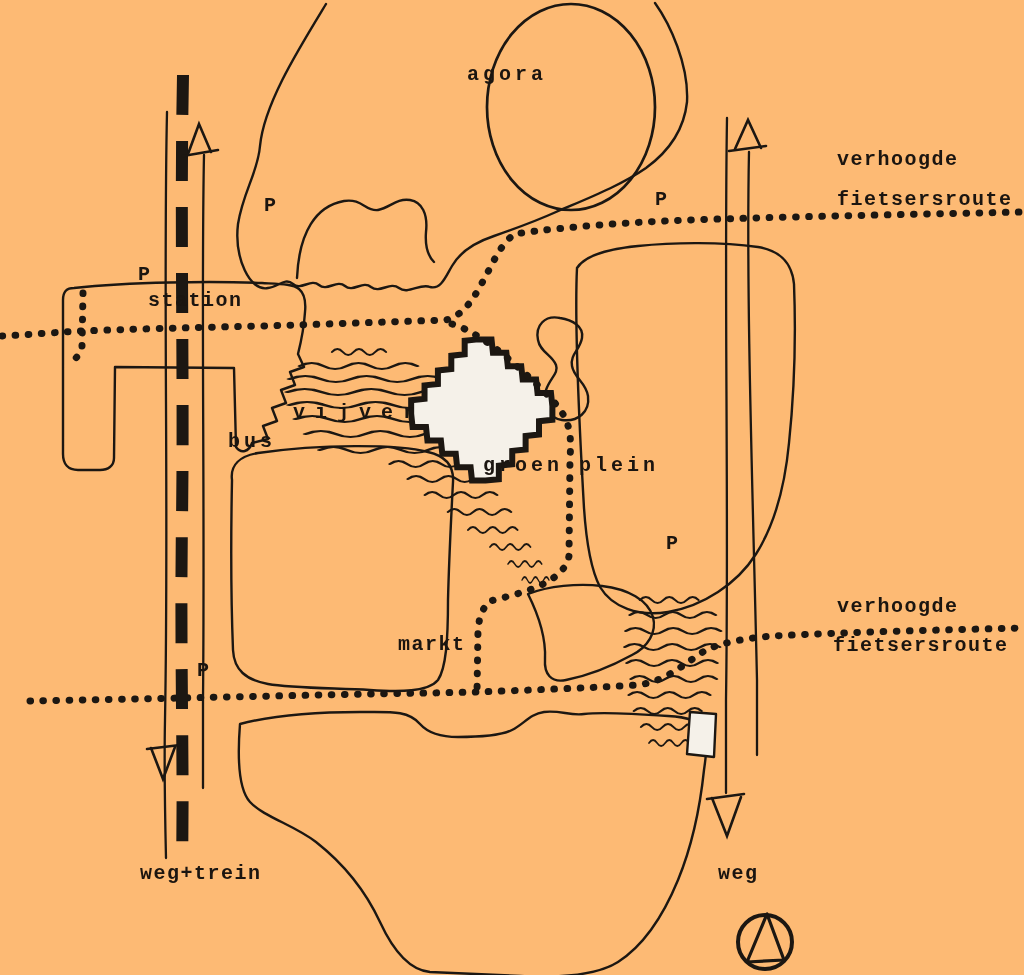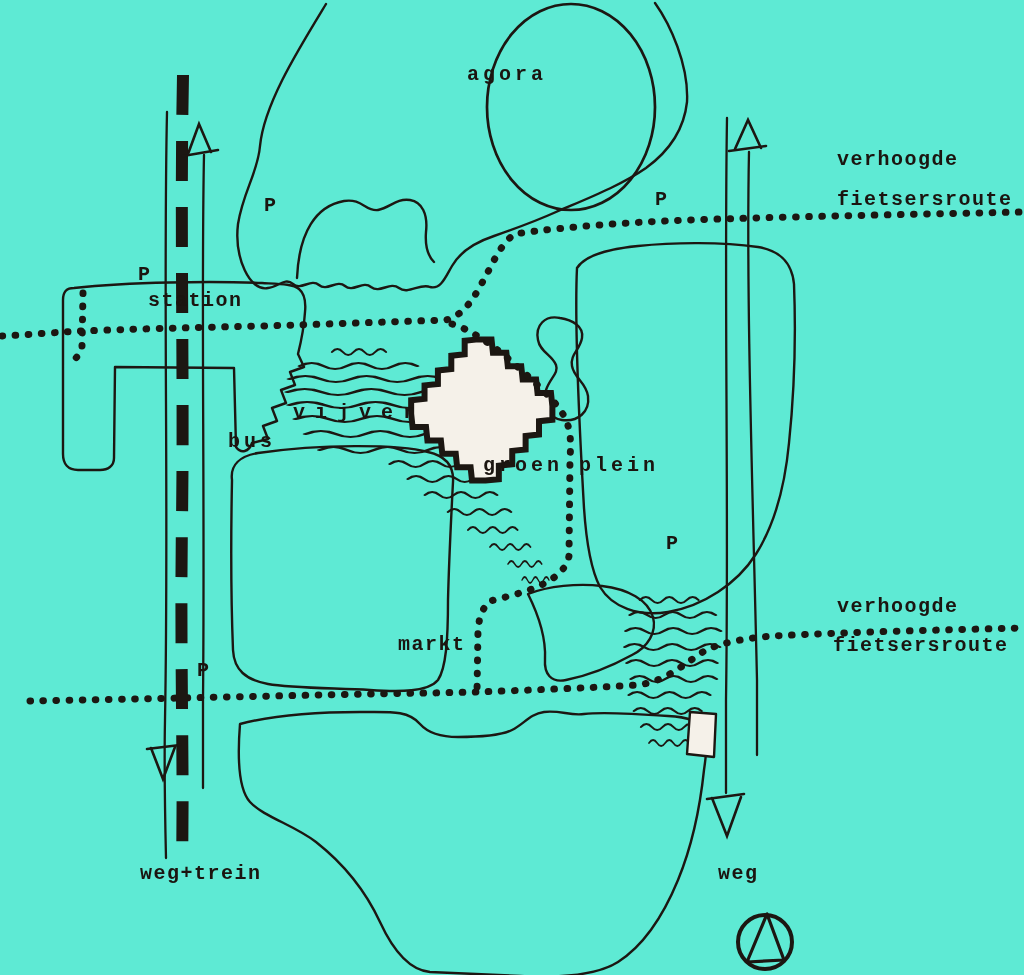--- a/index.html
+++ b/index.html
@@ -1,19 +1,19 @@
 <!DOCTYPE html>
 <html><head>
 <meta charset="utf-8">
 <style>
   html,body{margin:0;padding:0;background:#e9e5dd;}
   .stage{
     position:relative;
     width:1024px;height:975px;
-    background:#5eead4;
+    background:#fdba74;
     overflow:hidden;
     font-family:"Liberation Mono","DejaVu Sans Mono",monospace;
   }
   svg{display:block}
   text{
     font-family:"Liberation Mono","DejaVu Sans Mono",monospace;
     font-weight:700;
     fill:#1b1510;
   }
   .lbl{font-size:20px;letter-spacing:1.5px;}

